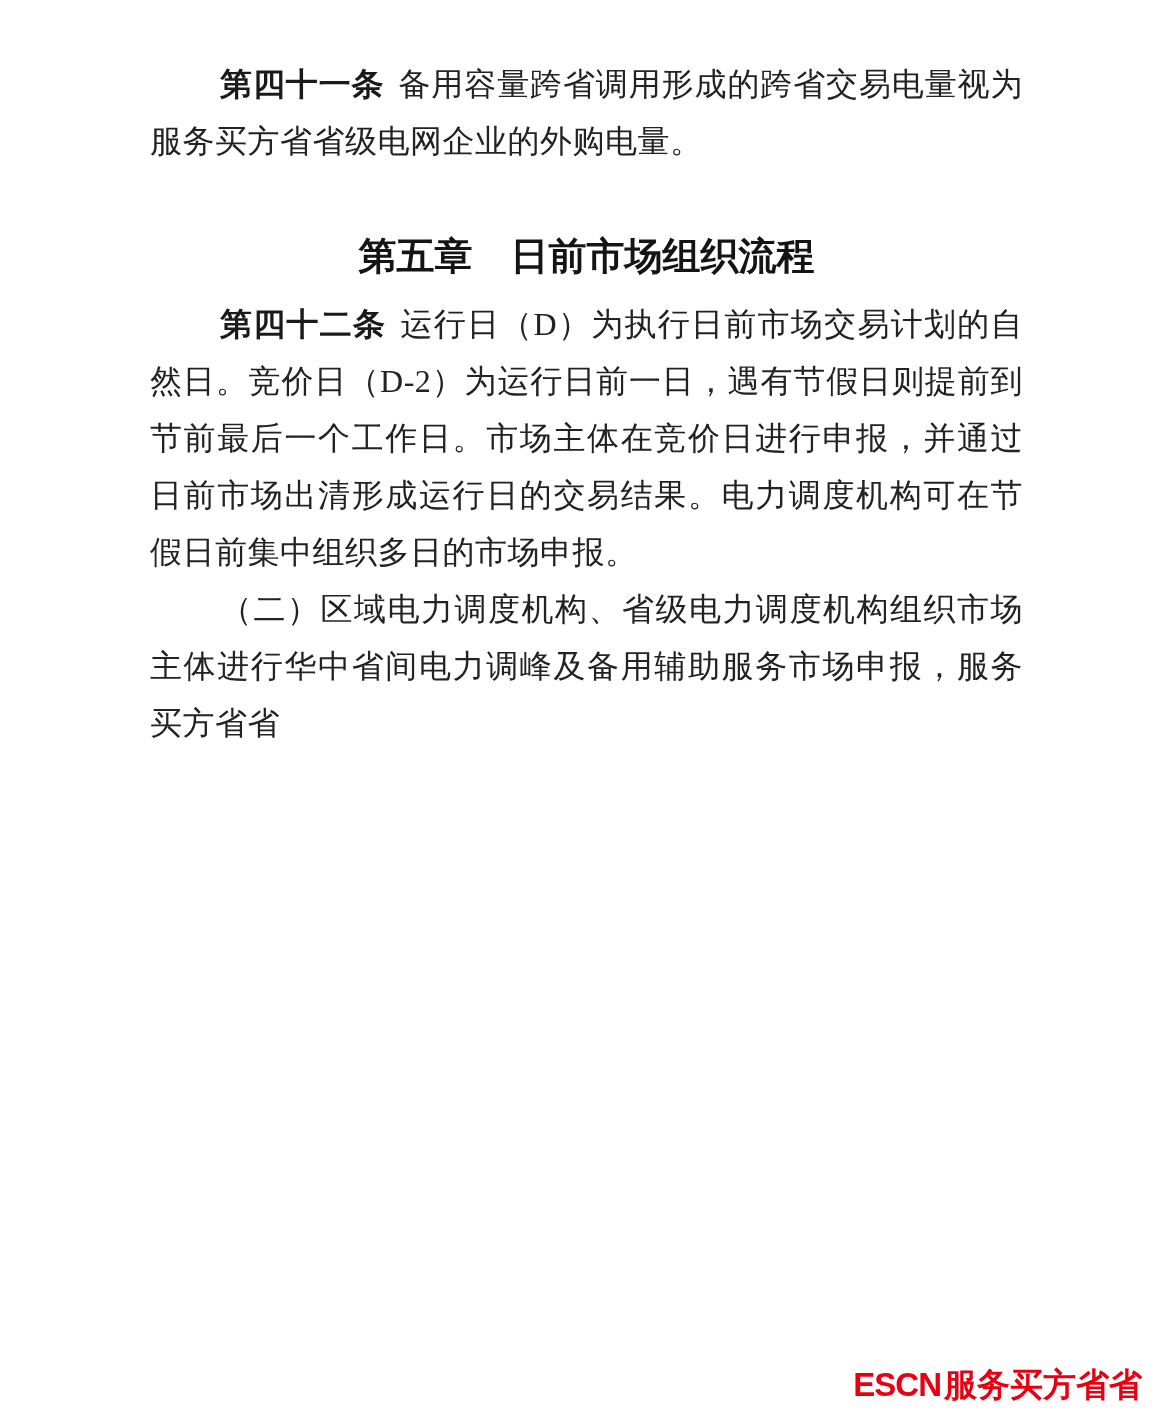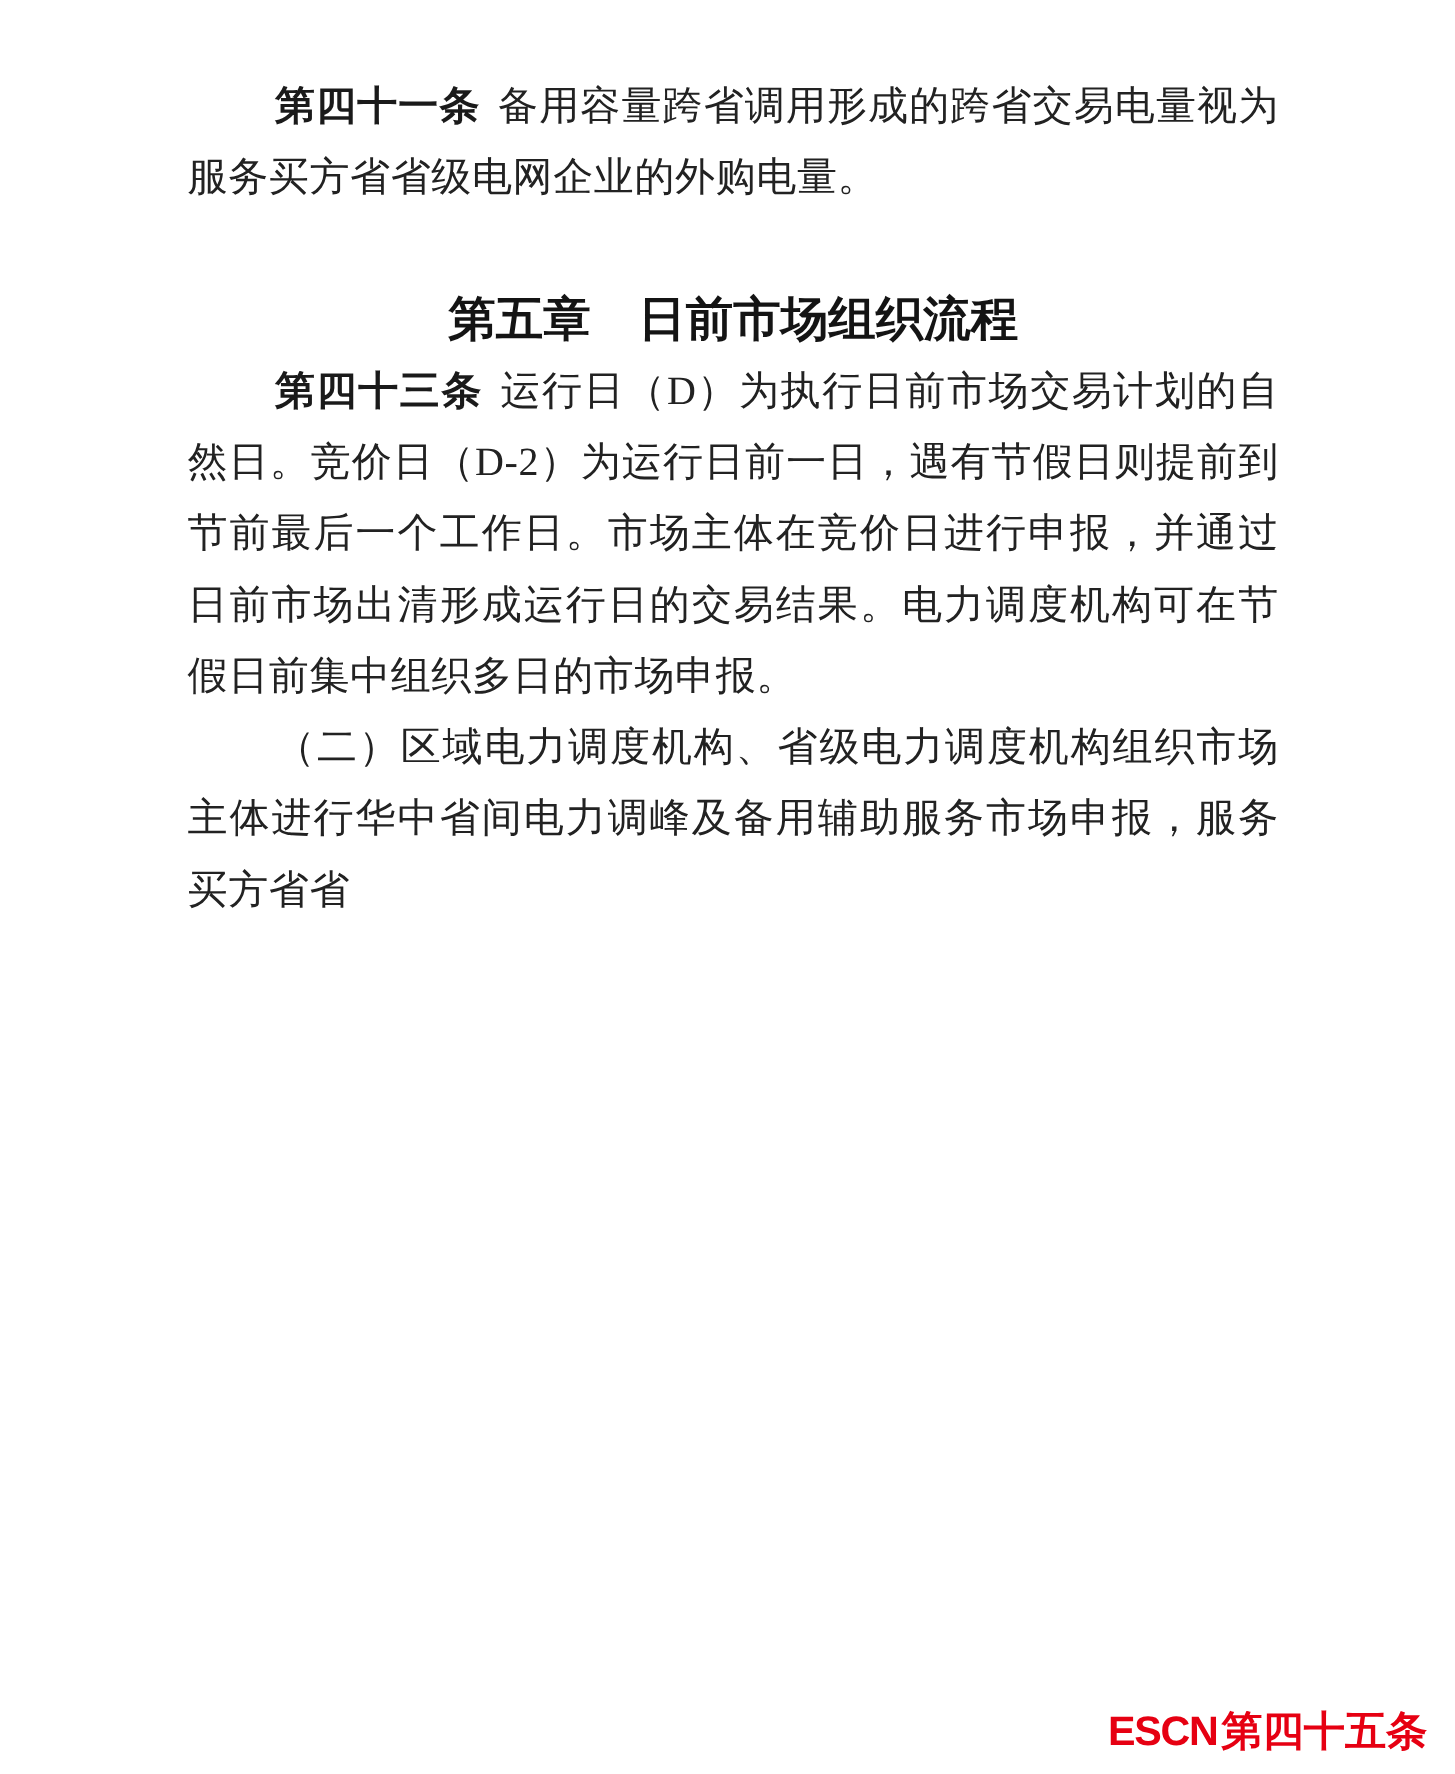--- a/index.html
+++ b/index.html
@@ -32,21 +32,21 @@
     word-break: break-all;
   }
   .lead {
     font-family: "Liberation Sans", "DejaVu Sans", sans-serif;
     font-weight: 700;
     color: #1a1a1a;
     margin-right: 14px;
   }
   .lead:empty { margin-right: 0; }
   .chapter {
-    margin: 62px 0 4px 0;
+    margin: 62px 0 16px 0;
     font-size: 38px;
     line-height: 48px;
     font-weight: 700;
     text-align: center;
     text-indent: 0;
     color: #141414;
     font-family: "Liberation Sans", "DejaVu Sans", sans-serif;
   }
   .logo {
     position: absolute;
@@ -70,24 +70,24 @@
 </head>
 <body>
 
 <div class="page">
   <div class="content">
 
     <p class="para"><span class="lead">第四十一条</span><span>备用容量跨省调用形成的跨省交易电量视为服务买方省省级电网企业的外购电量。</span></p>
 
     <h2 class="chapter">第五章　日前市场组织流程</h2>
 
-    <p class="para"><span class="lead">第四十三条</span><span>运行日（D）为执行日前市场交易计划的自然日。竞价日（D-2）为运行日前一日，遇有节假日则提前到节前最后一个工作日。市场主体在竞价日进行申报，并通过日前市场出清形成运行日的交易结果。电力调度机构可在节假日前集中组织多日的市场申报。</span></p>
+    <p class="para"><span class="lead">第四十二条</span><span>运行日（D）为执行日前市场交易计划的自然日。竞价日（D-2）为运行日前一日，遇有节假日则提前到节前最后一个工作日。市场主体在竞价日进行申报，并通过日前市场出清形成运行日的交易结果。电力调度机构可在节假日前集中组织多日的市场申报。</span></p>
 
 
 
 
 
     <p class="para"><span class="lead"></span><span>（二）区域电力调度机构、省级电力调度机构组织市场主体进行华中省间电力调峰及备用辅助服务市场申报，服务买方省省</span></p>
 
   </div>
 
-  <div class="logo"><span class="logo-en">ESCN</span><span class="logo-cn">第四十五条</span></div>
+  <div class="logo"><span class="logo-en">ESCN</span><span class="logo-cn">服务买方省省</span></div>
 </div>
 
 </body></html>

